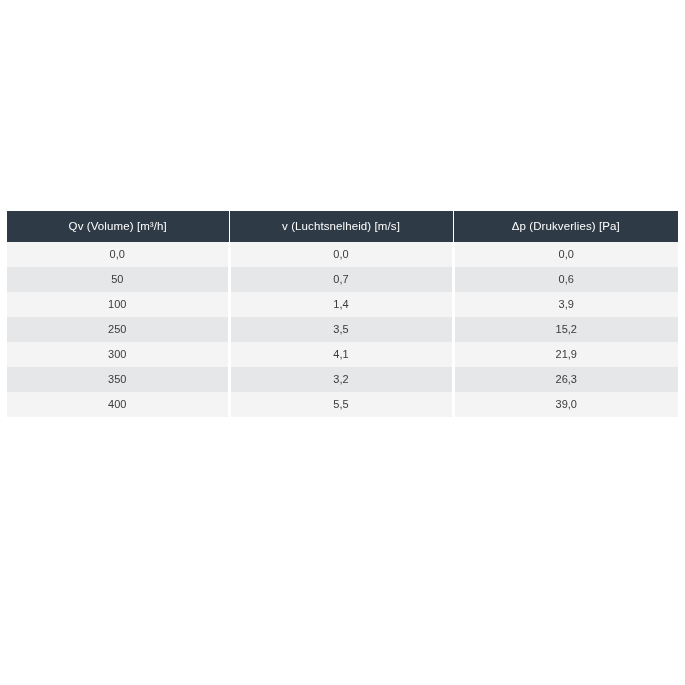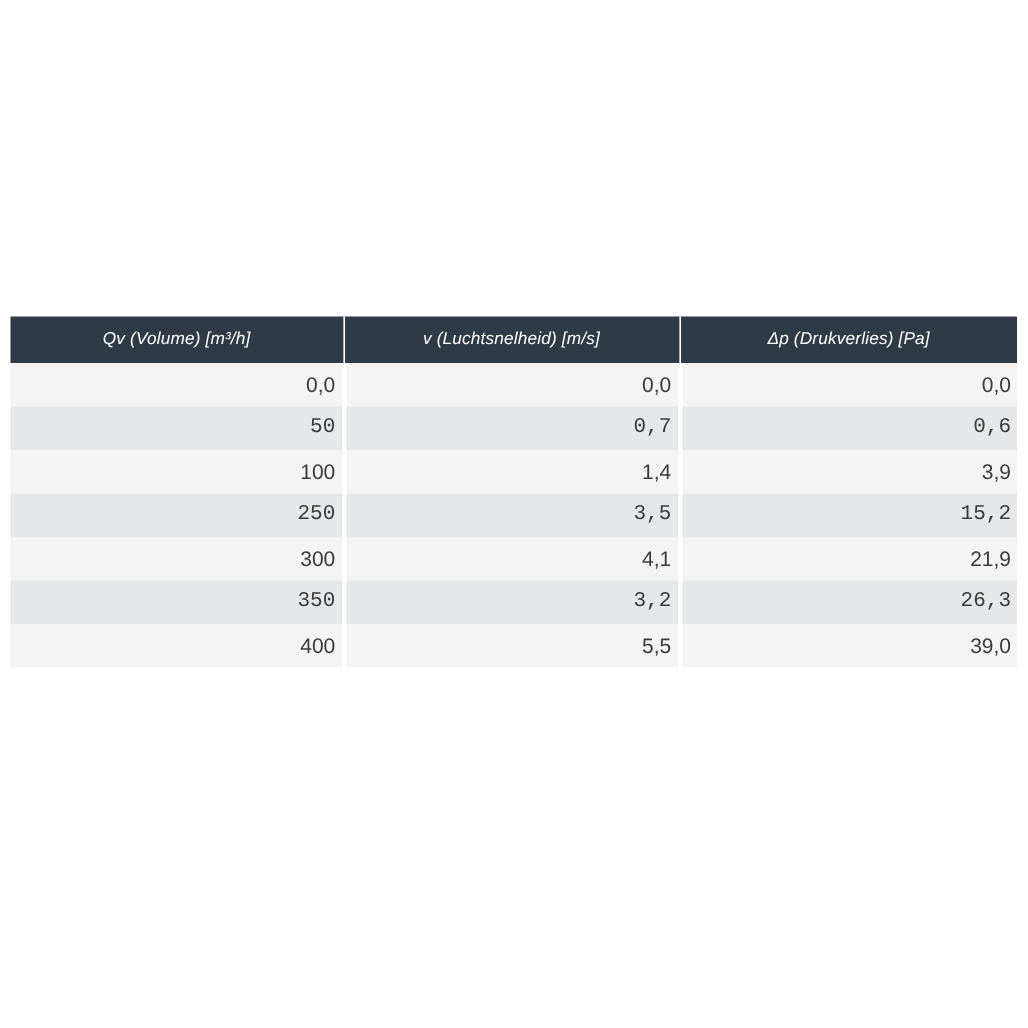--- a/index.html
+++ b/index.html
@@ -32,41 +32,39 @@
   }
   table.data-table thead th {
     background: #2e3a46;
     color: #ffffff;
     font-size: 11.5px;
     font-weight: normal;
     text-align: center;
     padding: 9px 4px 10px 4px;
     border-right: 1px solid #ffffff;
     letter-spacing: 0.1px;
-    font-style: italic;
   }
   table.data-table thead th:last-child {
     border-right: none;
   }
   table.data-table tbody td {
-    text-align: right;
-    font-size: 14px;
+    text-align: center;
+    font-size: 11px;
     color: #3a3a3a;
     padding: 6px 4px 7px 4px;
     border-right: 3px solid #ffffff;
   }
   table.data-table tbody td:last-child {
     border-right: none;
   }
   table.data-table tbody tr.odd-row td {
     background: #f4f4f4;
   }
   table.data-table tbody tr.even-row td {
     background: #e6e7e8;
-    font-family: Liberation Mono, monospace;
   }
   col.c1 { width: 222px; }
   col.c2 { width: 224px; }
   col.c3 { width: 225px; }
 </style>
 </head>
 <body>
 
 <div class="page">
   <div class="table-wrap">

